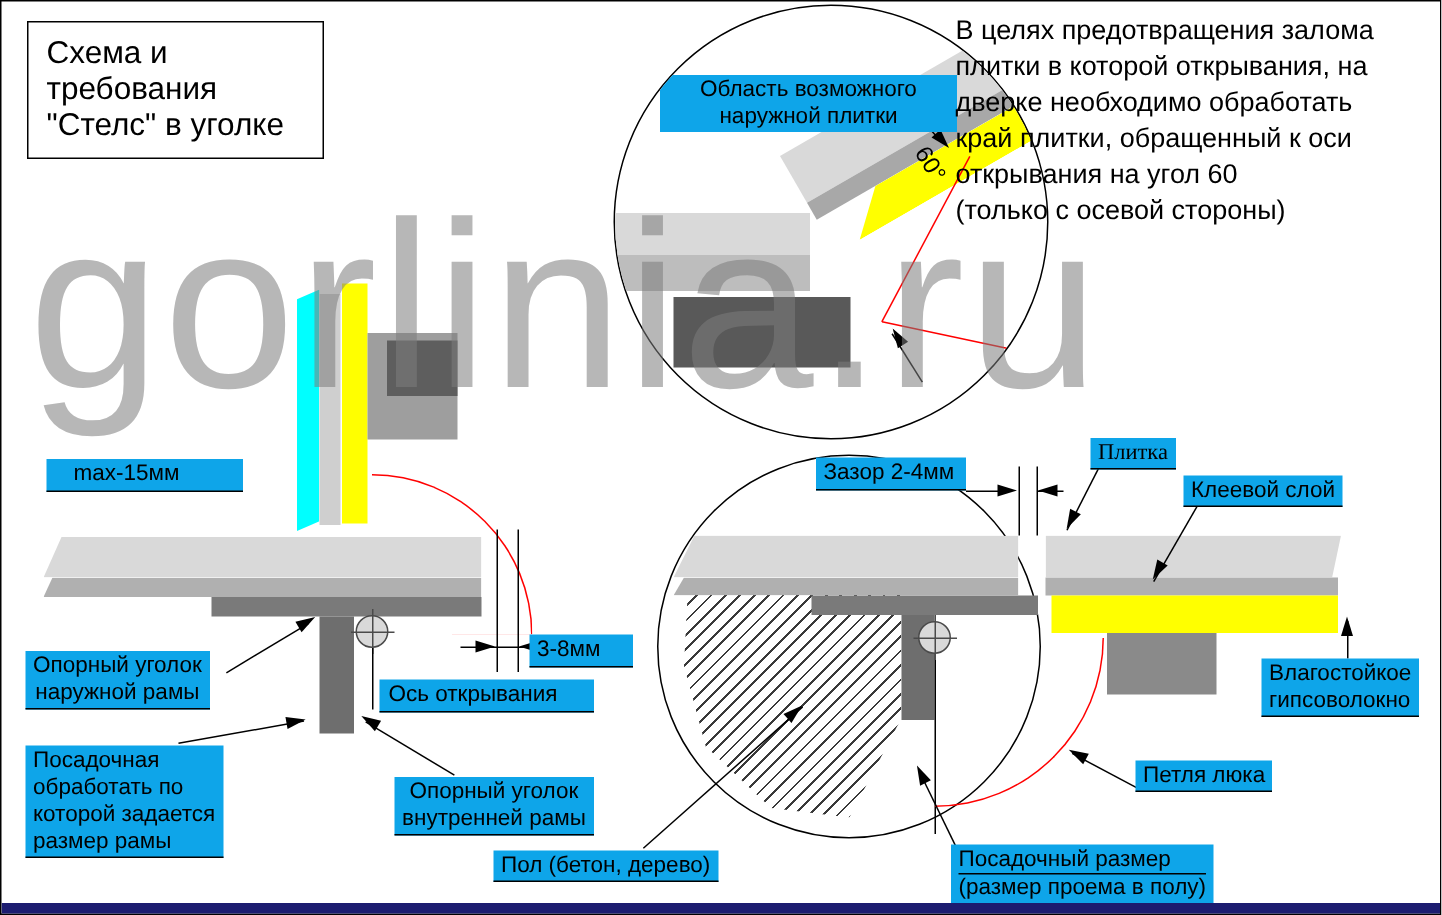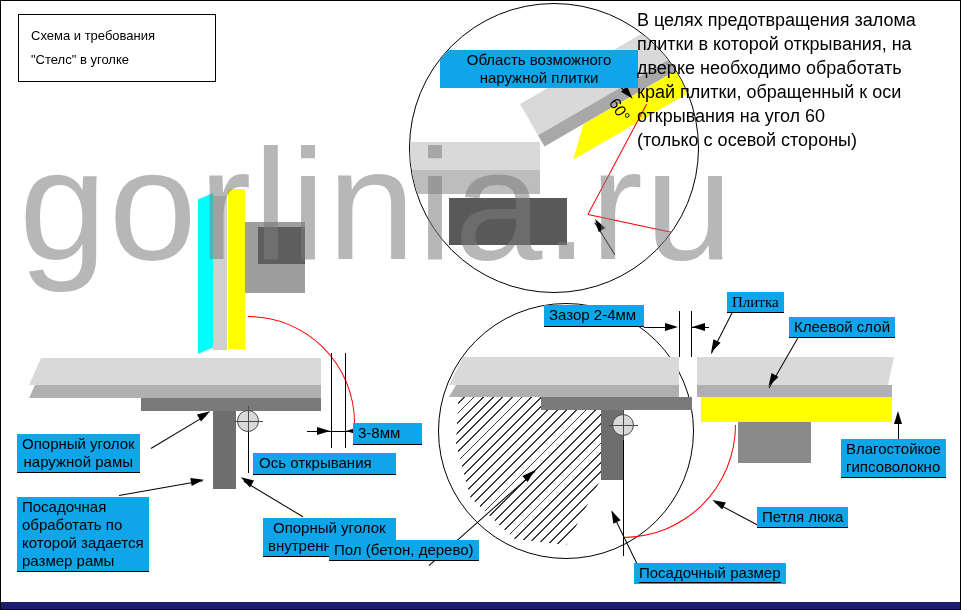--- a/index.html
+++ b/index.html
@@ -13,21 +13,21 @@
          border-left:13px solid #000; transform-origin:0 50%; z-index:13; }
   .lbl { position:absolute; font-size:15px; line-height:18px; background:#0ea5e9; padding:1px 5px; z-index:30; white-space:nowrap; }
   .ul { border-bottom:1px solid #000; }
   .ctr { text-align:center; }
   .hinge { position:absolute; width:22px; height:22px; border:1px solid #4a4a4a; background:#d9d9d9; border-radius:50%; z-index:8; }
   .cross { position:absolute; background:#4a4a4a; z-index:9; }
   .redarc { position:absolute; z-index:10; }
   .watermark { position:absolute; left:18px; top:128px; z-index:40; font-size:158px; line-height:0.95;
                letter-spacing:2px; color:#7d7d7d; opacity:0.55; white-space:nowrap; pointer-events:none; }
   .titlebox { position:absolute; left:17px; top:13px; width:198px; border:1px solid #000; padding:9px 12px;
-              font-size:13px; line-height:24px; background:#fff; z-index:30; }
+              font-size:21px; line-height:24px; background:#fff; z-index:30; }
   .note { position:absolute; left:636px; top:7px; width:298px; font-size:18px; line-height:24px; z-index:30; }
   .detail-circle { position:absolute; left:408px; top:2px; width:290px; height:290px; border:1px solid #000;
                    border-radius:50%; background:#fff; overflow:hidden; z-index:6; }
   .footer { position:absolute; left:0; top:601px; width:100%; height:9px; background:#1c1c70; z-index:45; }
 </style>
 </head>
 <body>
 
 <div class="canvas">
 
@@ -81,20 +81,21 @@
   <div class="cross" style="left:247px;top:405px;width:1px;height:30px;"></div>
   <div class="cross" style="left:233px;top:420px;width:29px;height:1px;"></div>
   <div class="ln" style="left:247px;top:431px;width:1px;height:41px;"></div>
 
   <div class="ln" style="left:330px;top:352px;width:1px;height:95px;"></div>
   <div class="ln" style="left:344px;top:352px;width:1px;height:95px;"></div>
   <div class="ln" style="left:306px;top:430px;width:74px;height:1px;"></div>
   <div class="tri" style="left:316px;top:426px;"></div>
   <div class="tri" style="left:358px;top:426px;transform:rotate(180deg);"></div>
 
+  <div class="lbl ul" style="left:30px;top:305px;padding:1px 42px 2px 18px;">max-15мм</div>
 
   <div class="lbl ul ctr" style="left:16px;top:433px;">
     <div>Опорный уголок</div>
     <div>наружной рамы</div>
   </div>
   <div class="ldr" style="left:150px;top:447px;width:64px;transform:rotate(-31deg);"></div>
   <div class="tri" style="left:198px;top:413px;transform:rotate(-31deg);"></div>
 
   <div class="lbl ul" style="left:16px;top:496px;">
     <div>Посадочная</div>
@@ -154,26 +155,27 @@
     <div>Влагостойкое</div>
     <div>гипсоволокно</div>
   </div>
   <div class="ln" style="left:897px;top:413px;width:1px;height:25px;"></div>
   <div class="tri" style="left:897px;top:419px;transform:rotate(-90deg);"></div>
 
   <div class="lbl ul" style="left:756px;top:506px;">Петля люка</div>
   <div class="ldr" style="left:758px;top:524px;width:50px;transform:rotate(-152deg);"></div>
   <div class="tri" style="left:723px;top:501px;transform:rotate(-152deg);"></div>
 
-  <div class="lbl ul" style="left:328px;top:539px;">Пол (бетон, дерево)</div>
+  <div class="lbl ul" style="left:328px;top:566px;">Пол (бетон, дерево)</div>
   <div class="ldr" style="left:428px;top:564px;width:142px;transform:rotate(-41.6deg);"></div>
   <div class="tri" style="left:524px;top:474px;transform:rotate(-41.6deg);"></div>
 
   <div class="lbl" style="left:633px;top:562px;">
     <div class="ul">Посадочный размер</div>
+    <div>(размер проема в полу)</div>
   </div>
   <div class="ldr" style="left:640px;top:570px;width:64px;transform:rotate(-116deg);"></div>
   <div class="tri" style="left:616px;top:517px;transform:rotate(-116deg);"></div>
 
   <div class="watermark">gorlinia.ru</div>
   <div class="footer"></div>
 
 </div>
 
 </body></html>

